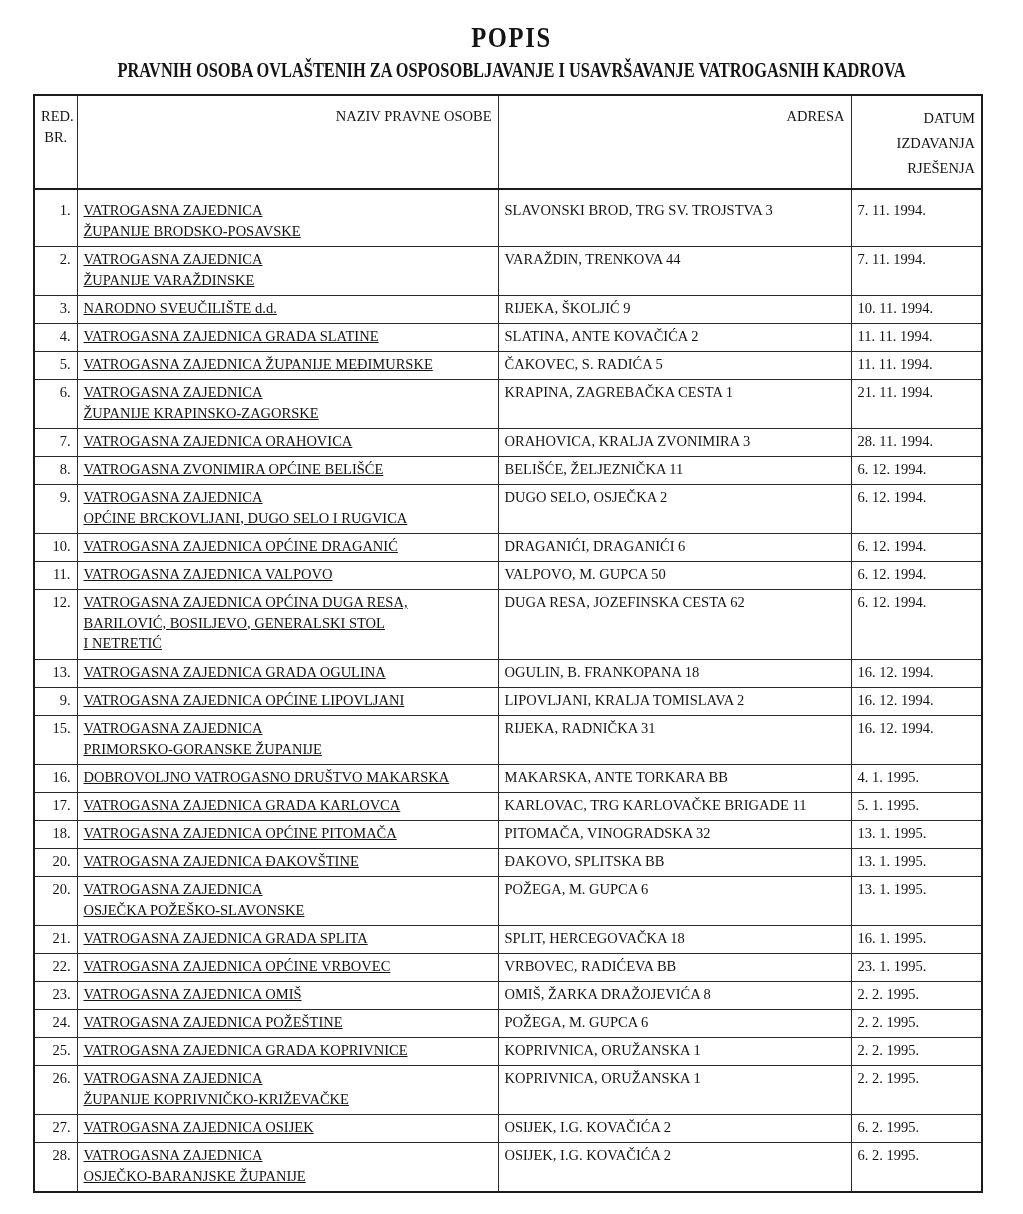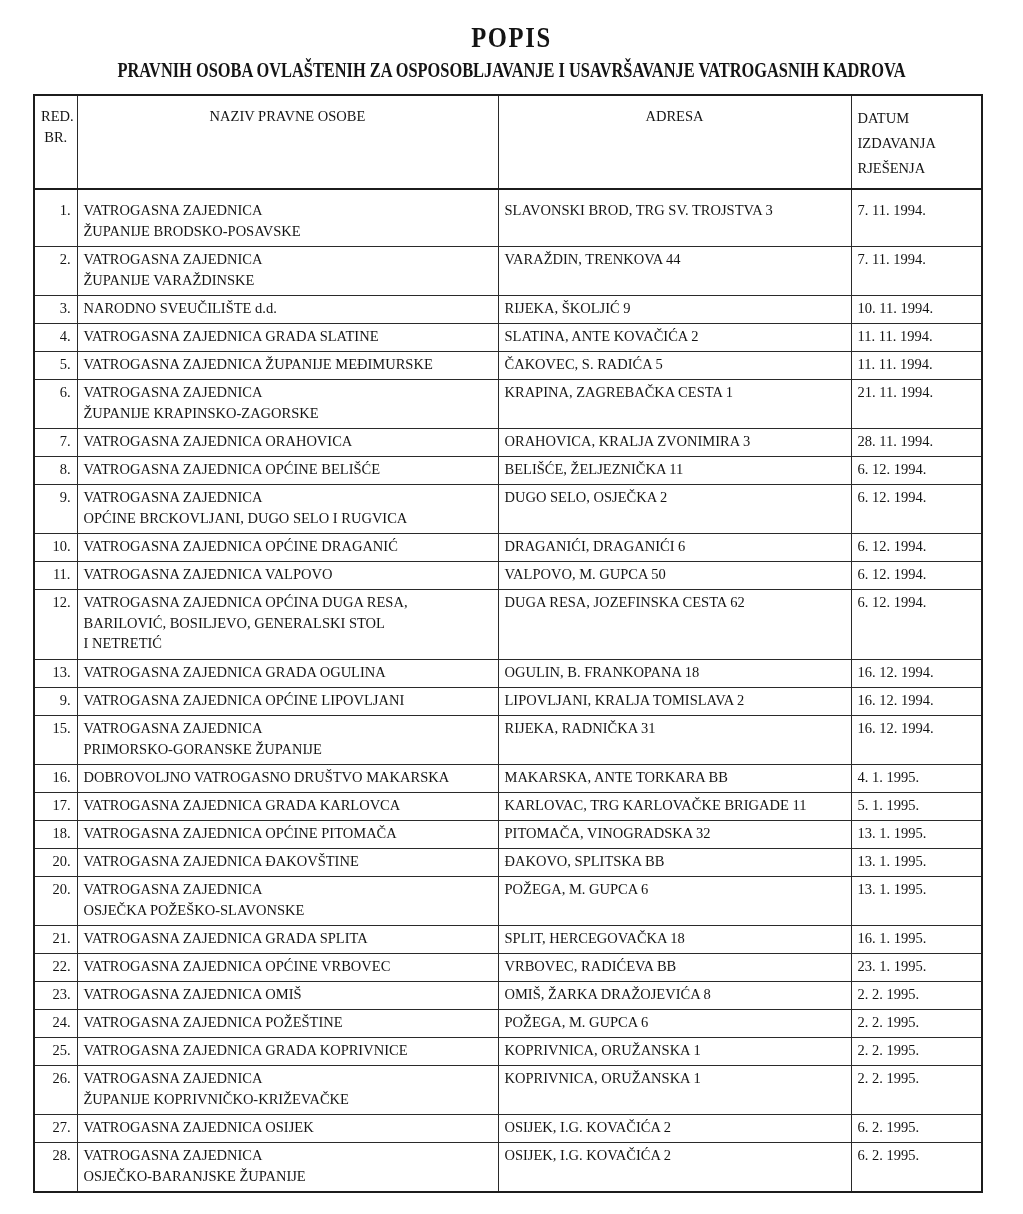--- a/index.html
+++ b/index.html
@@ -15,25 +15,25 @@
     border-collapse: collapse; table-layout: fixed;
     font-family: "Liberation Serif", serif; font-size: 14.5px; line-height: 20.5px;
     border: 2px solid #1c1c1c;
   }
   table.list th, table.list td {
     border: 1px solid #2a2a2a; vertical-align: top; padding: 2px 6px 3px 6px;
   }
   table.list th { font-weight: normal; height: 79px; padding-top: 10px; }
   table.list thead tr { border-bottom: 2px solid #1c1c1c; }
   th.c-no { text-align: center; }
-  th.c-name { text-align: center; padding-left: 56px; }
-  th.c-addr { text-align: center; padding-left: 90px; }
-  th.c-date { text-align: left; line-height: 25px; }
+  th.c-name { text-align: right; padding-left: 56px; }
+  th.c-addr { text-align: right; padding-left: 90px; }
+  th.c-date { text-align: right; line-height: 25px; }
   td.c-no { text-align: right; padding-right: 10px; }
-  td.c-name { padding-left: 10px; }
+  td.c-name { padding-left: 10px; text-decoration: underline; }
   td.c-addr { padding-left: 12px; }
   td.c-date { text-align: left; padding-right: 30px; }
   .hdr-line { display: block; }
   .name-line { display: block; white-space: nowrap; }
   tr.r1 td { height: 22px; }
   tr.r2 td { height: 43px; }
   tr.r3 td { height: 64px; }
   tbody tr:first-child td { padding-top: 10px; }
 </style>
 </head>
@@ -120,21 +120,21 @@
         <td class="c-no">7.</td>
         <td class="c-name">
           <span class="name-line">VATROGASNA ZAJEDNICA ORAHOVICA</span>
         </td>
         <td class="c-addr">ORAHOVICA, KRALJA ZVONIMIRA 3</td>
         <td class="c-date">28. 11. 1994.</td>
       </tr>
       <tr class="r1">
         <td class="c-no">8.</td>
         <td class="c-name">
-          <span class="name-line">VATROGASNA ZAJEDNICA OPĆINE BELIŠĆE</span>
+          <span class="name-line">VATROGASNA ZVONIMIRA OPĆINE BELIŠĆE</span>
         </td>
         <td class="c-addr">BELIŠĆE, ŽELJEZNIČKA 11</td>
         <td class="c-date">6. 12. 1994.</td>
       </tr>
       <tr class="r2">
         <td class="c-no">9.</td>
         <td class="c-name">
           <span class="name-line">VATROGASNA ZAJEDNICA</span>
           <span class="name-line">OPĆINE BRCKOVLJANI, DUGO SELO I RUGVICA</span>
         </td>

